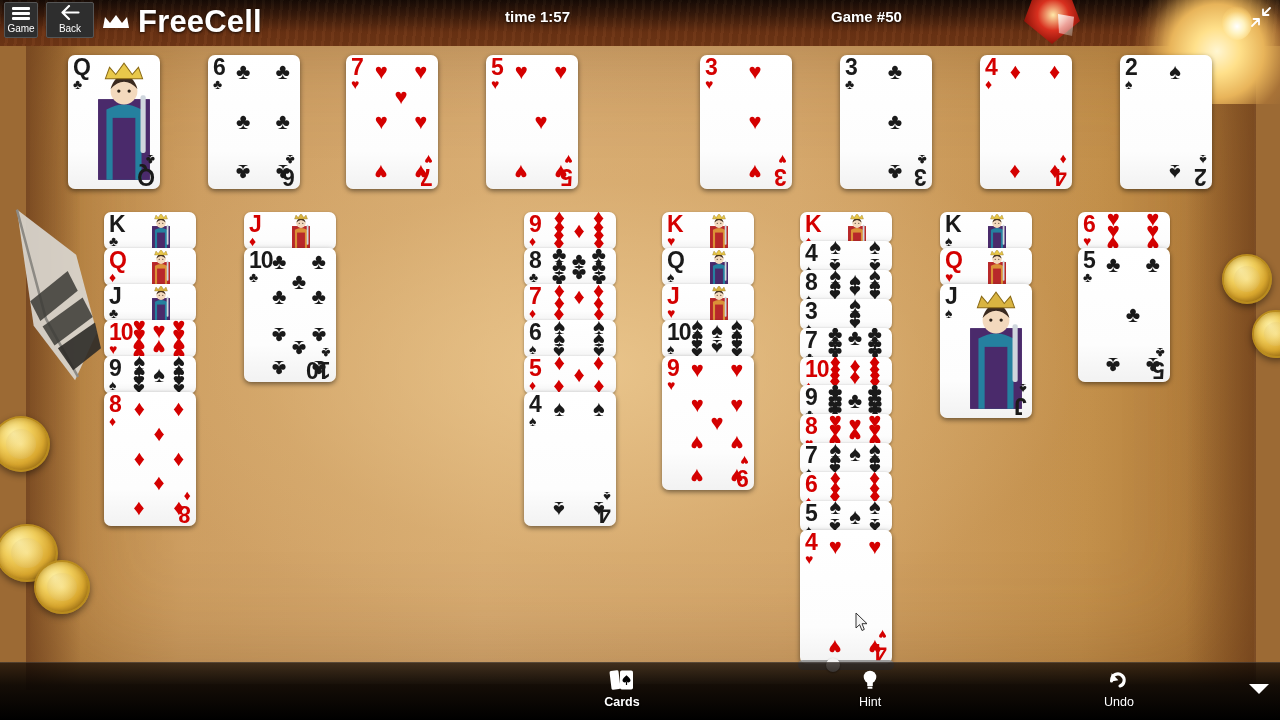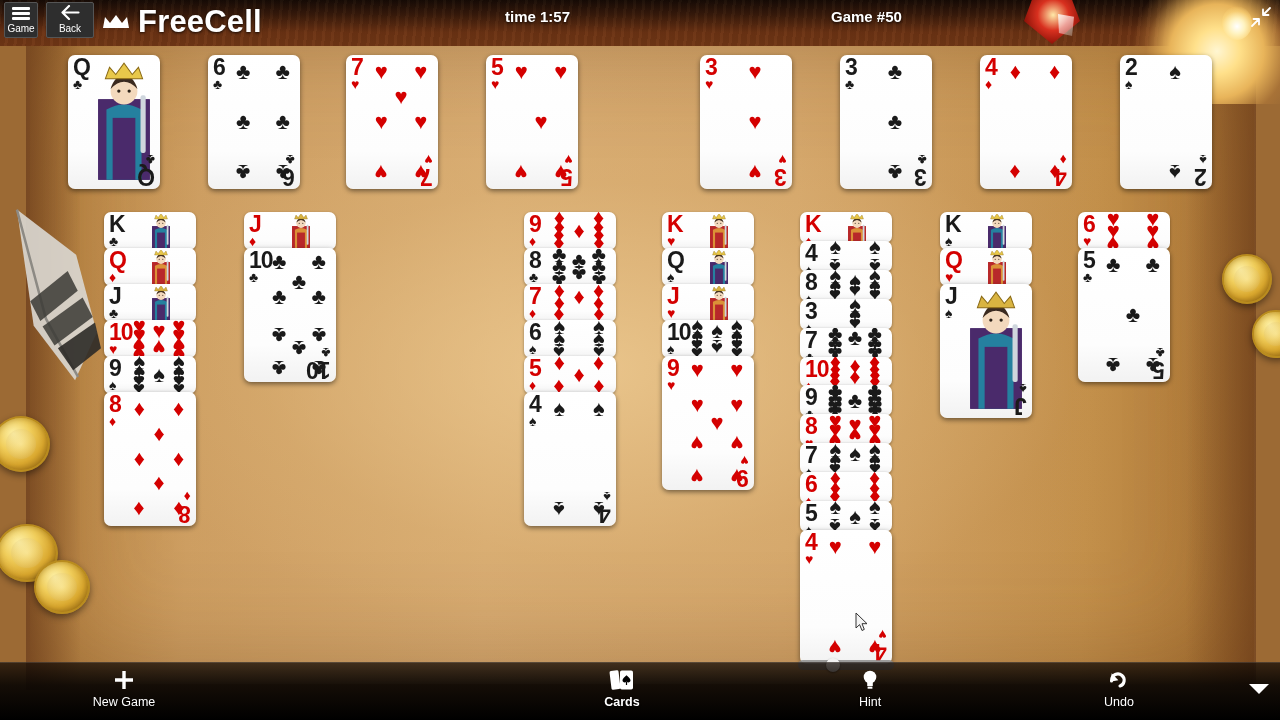--- a/index.html
+++ b/index.html
@@ -1010,28 +1010,20 @@
     <div class="scroll-thumb"></div>
   </div>
 
   <svg class="cursor" viewBox="0 0 14 20">
     <path d="M1 1 L1 16 L4.6 12.6 L7 18.5 L9.3 17.4 L7 11.7 L12 11.7 Z" fill="#f4f4f4" stroke="#333" stroke-width="1"></path>
   </svg>
 
   <div class="toolbar">
     <div class="tb-sep"></div>
 
-    <div class="tb-item" style="left:64px;">
-      <span class="tb-ico">
-        <svg width="24" height="24" viewBox="0 0 24 24">
-            <path d="M12 3 V21 M3 12 H21" stroke="#fff" stroke-width="3.4" stroke-linecap="butt"></path>
-          </svg>
-      </span>
-      <span class="tb-lbl">New Game</span>
-    </div>
 
 
     <div class="tb-item" style="left:562px;font-weight:bold;">
       <span class="tb-ico">
         <svg width="26" height="24" viewBox="0 0 26 24">
           <rect x="1.5" y="2.5" width="9" height="19" rx="1.6" fill="#fff" transform="rotate(-7 6 12)"></rect>
           <rect x="11" y="2.5" width="13" height="19" rx="1.8" fill="#fff"></rect>
           <path d="M17.5 7.2 c2.4 2.3 4 3.4 4 5.1 0 1.3-1 2.1-2.1 2.1-.8 0-1.4-.4-1.9-1 -.5 .6-1.1 1-1.9 1 -1.1 0-2.1-.8-2.1-2.1 0-1.7 1.6-2.8 4-5.1z" fill="#000"></path>
           <rect x="16.9" y="13.6" width="1.2" height="3.4" fill="#000"></rect>
         </svg>

